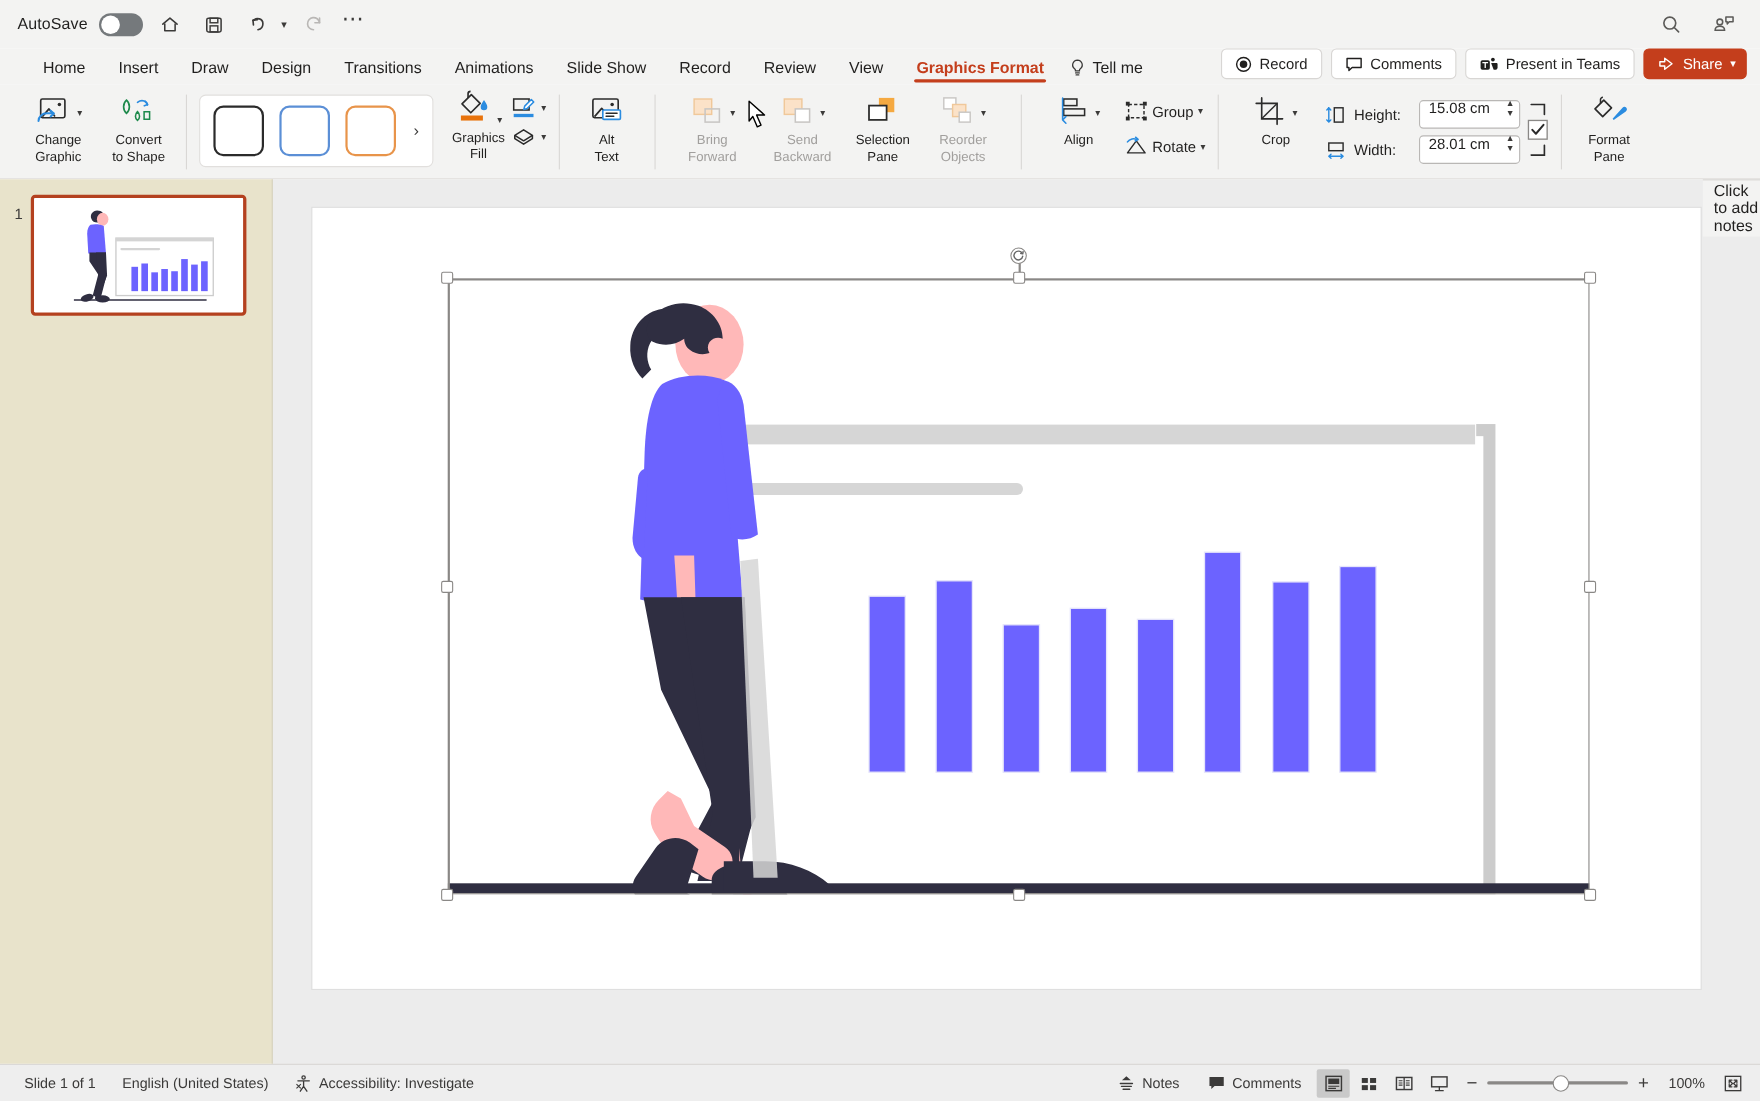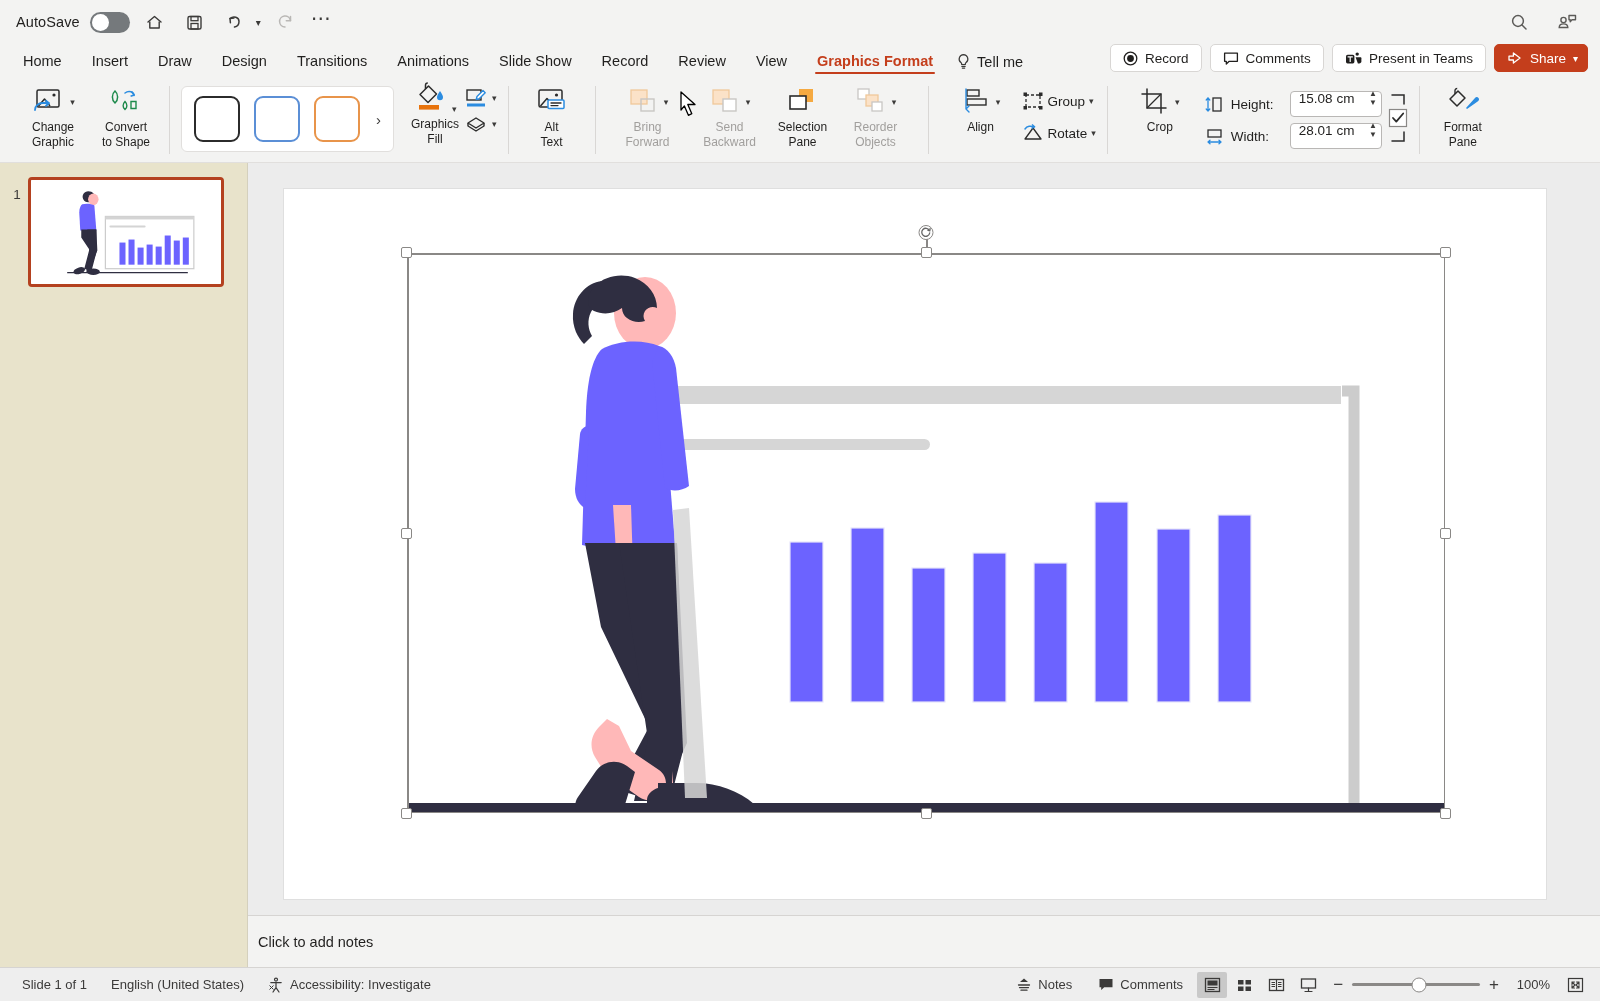--- a/index.html
+++ b/index.html
@@ -34,21 +34,21 @@
     position: absolute; left: 0; right: 0; text-align: center;
     font-size: 15px; color: #201f1e; pointer-events: none;
   }
   .tb-right { margin-left: auto; display: flex; align-items: center; gap: 18px; padding-right: 18px; }
 
   
   .tabs-row {
     height: 33px; background: #f3f3f2; display: flex; align-items: flex-end;
     position: relative; flex: 0 0 33px;
   }
-  .tabs { display: flex; align-items: flex-start; padding-left: 8px; gap: 0; }
+  .tabs { display: flex; align-items: center; padding-left: 24px; gap: 0; }
   .tab {
     font-size: 14.5px; color: #201f1e; padding: 0 15px 7px 15px; cursor: pointer;
     position: relative; white-space: nowrap;
   }
   .tab.active { color: #c43e1c; font-weight: bold; }
   .tab.active::after {
     content: ""; position: absolute; left: 13px; right: 13px; bottom: 2px;
     height: 2.5px; background: #c43e1c; border-radius: 2px;
   }
   .tellme { display: flex; align-items: center; gap: 6px; padding: 0 10px 7px 8px; cursor: pointer; }
@@ -123,21 +123,21 @@
     width: 248px; background: #e8e3cb; flex: 0 0 248px; position: relative;
     border-right: 1px solid #d4d0bd; padding-top: 8px; overflow: hidden;
   }
   .thumbrow { display: flex; align-items: flex-start; padding: 6px 10px 0 6px; }
   .thumbnum { width: 22px; font-size: 13.5px; color: #3b3a39; text-align: center; padding-top: 10px; }
   .thumb {
     width: 196px; height: 110px; background: #ffffff; border: 3.5px solid #b4411f;
     border-radius: 4px; position: relative; overflow: hidden; cursor: pointer;
   }
 
-  .editarea { flex: 1; display: flex; flex-direction: column; background: #ececec; min-width: 0; }
+  .editarea { flex: 1; display: flex; flex-direction: row; background: #ececec; min-width: 0; }
   .canvaswrap { flex: 1; position: relative; display: flex; align-items: center; justify-content: center; }
   .slide {
     position: absolute; left: 36px; top: 26px; width: 1262px; height: 710px;
     background: #ffffff; box-shadow: 0 0 0 1px #dfdfdf;
   }
 
   
   .selframe { position: absolute; left: 123px; top: 64px; width: 1038px; height: 560px; }
   .selline { position: absolute; background: #8a8886; }
   .selline.h { height: 1.5px; left: 0; right: 0; }

